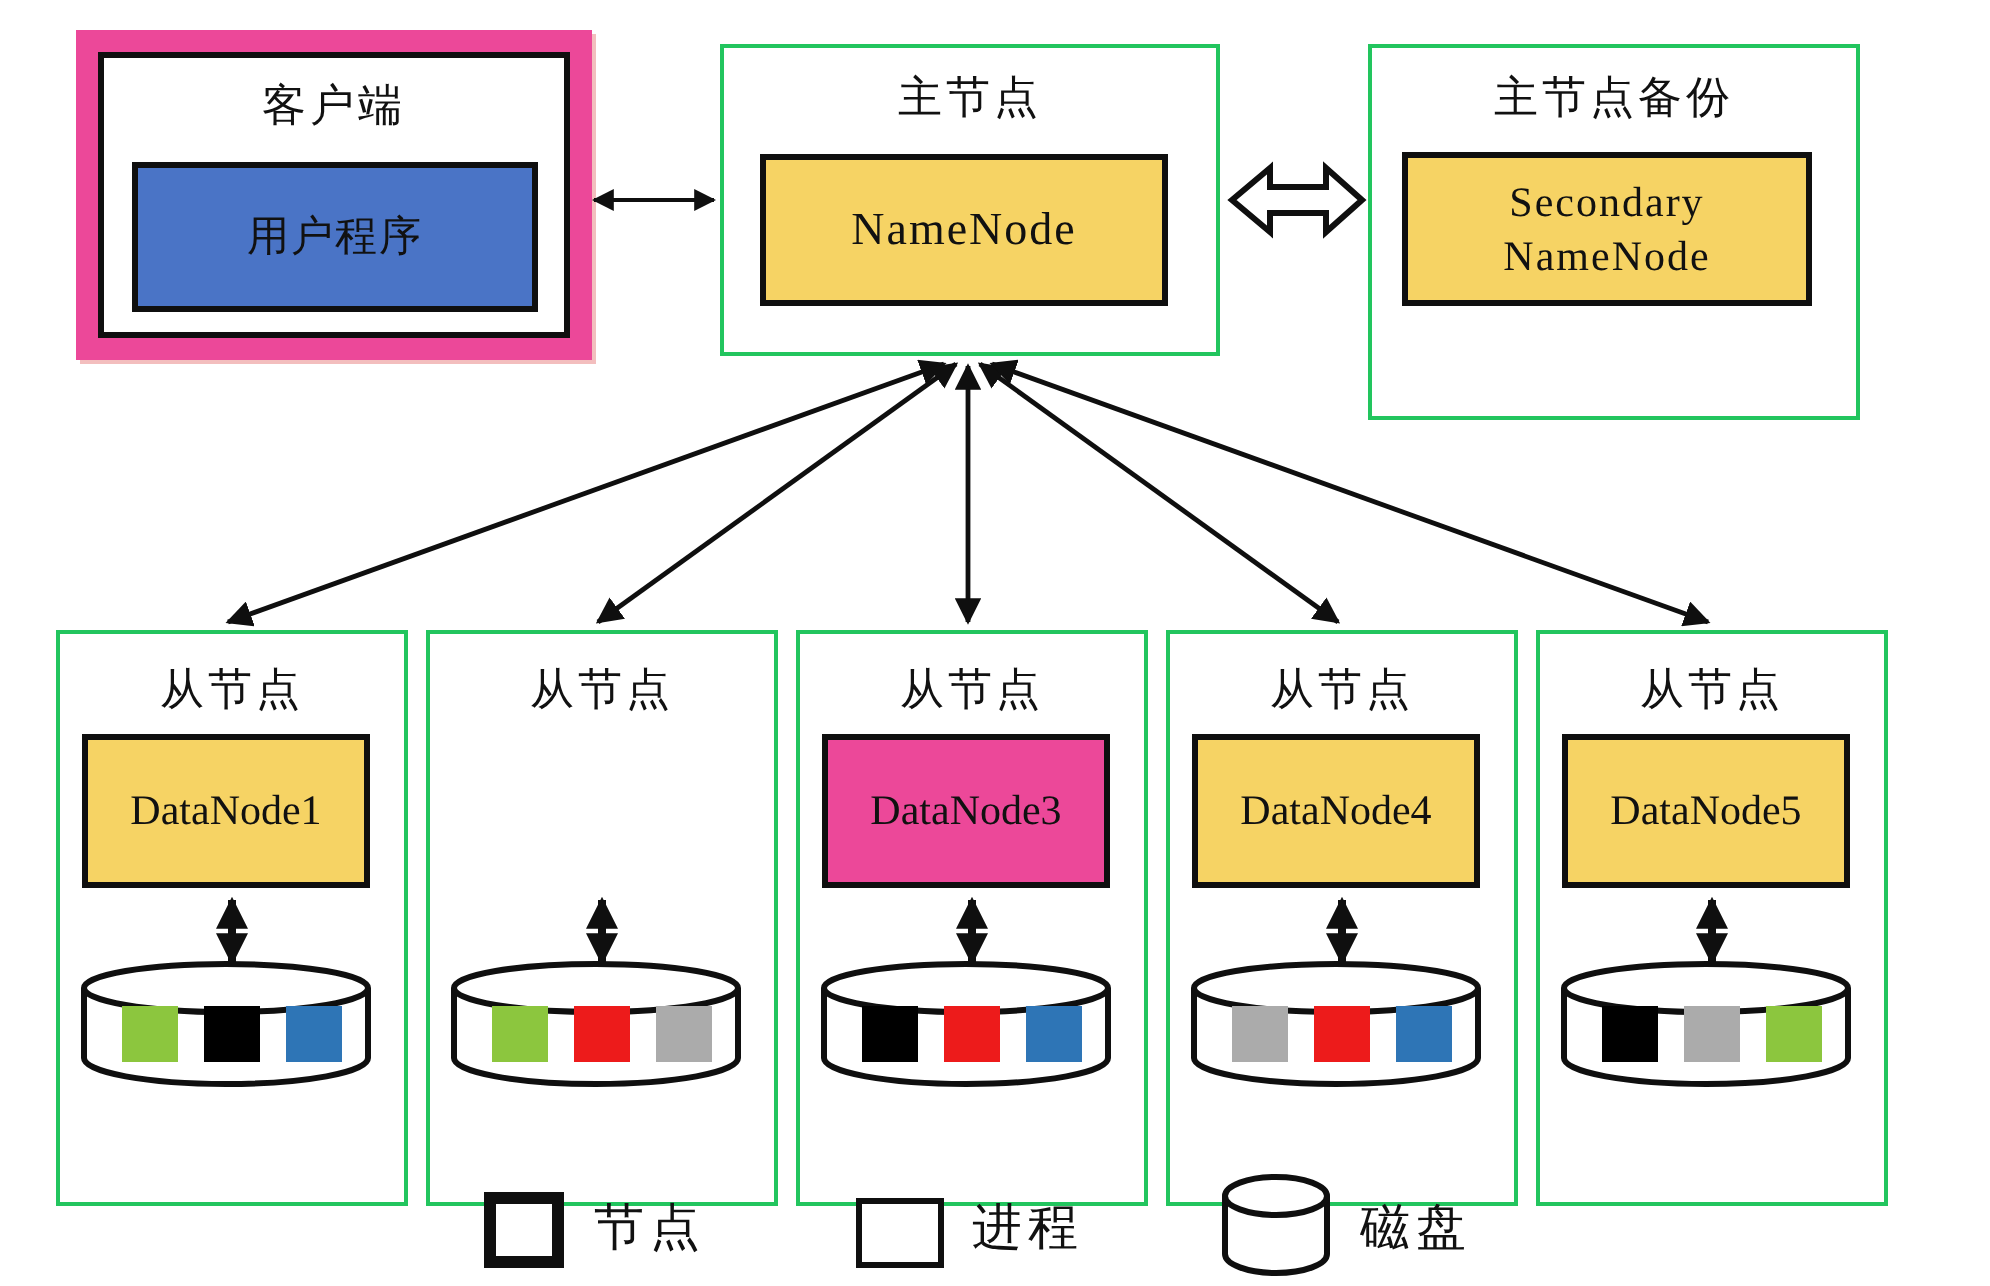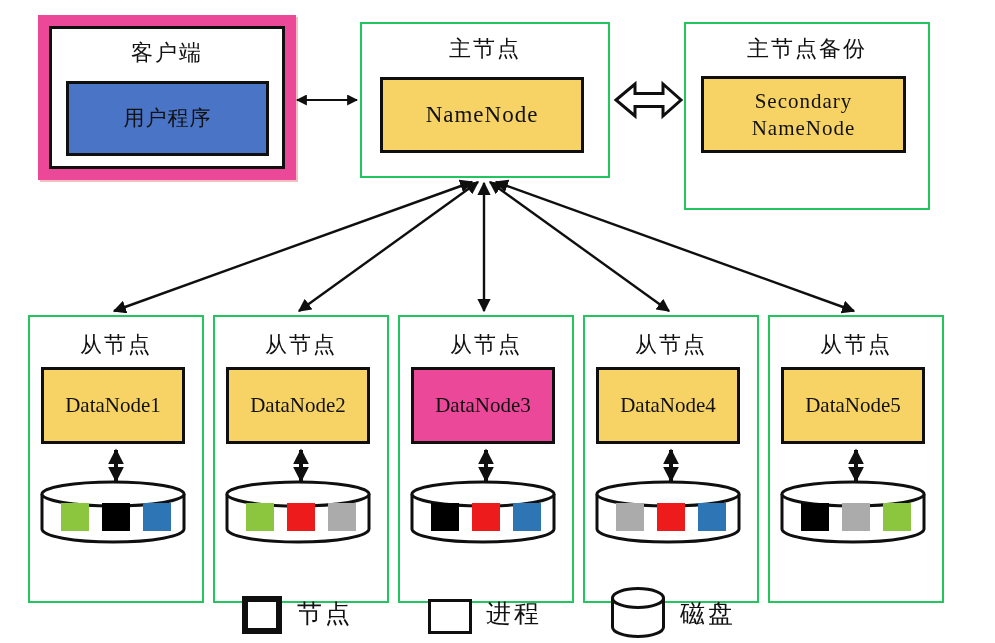--- a/index.html
+++ b/index.html
@@ -102,21 +102,20 @@
     </svg>
     <div class="blocks">
       <span class="block" style="background-color: rgb(140, 198, 62);"></span>
       <span class="block" style="background-color: rgb(0, 0, 0);"></span>
       <span class="block" style="background-color: rgb(46, 117, 182);"></span>
     </div>
   </div>
 
   <div class="node slave" style="left:213px">
     <div class="node-title">从节点</div>
-    <div class="process slave-process" style="background-color: rgb(246, 211, 100);">DataNode2</div>
     <svg class="cylinder" width="148" height="66" viewBox="0 0 148 66">
       <path d="M3,15 L3,50 A71,13 0 0 0 145,50 L145,15" fill="#ffffff" stroke="#0f0f0f" stroke-width="3"></path>
       <ellipse cx="74" cy="15" rx="71" ry="12" fill="#ffffff" stroke="#0f0f0f" stroke-width="3"></ellipse>
     </svg>
     <div class="blocks">
       <span class="block" style="background-color: rgb(140, 198, 62);"></span>
       <span class="block" style="background-color: rgb(237, 27, 27);"></span>
       <span class="block" style="background-color: rgb(171, 171, 171);"></span>
     </div>
   </div>

